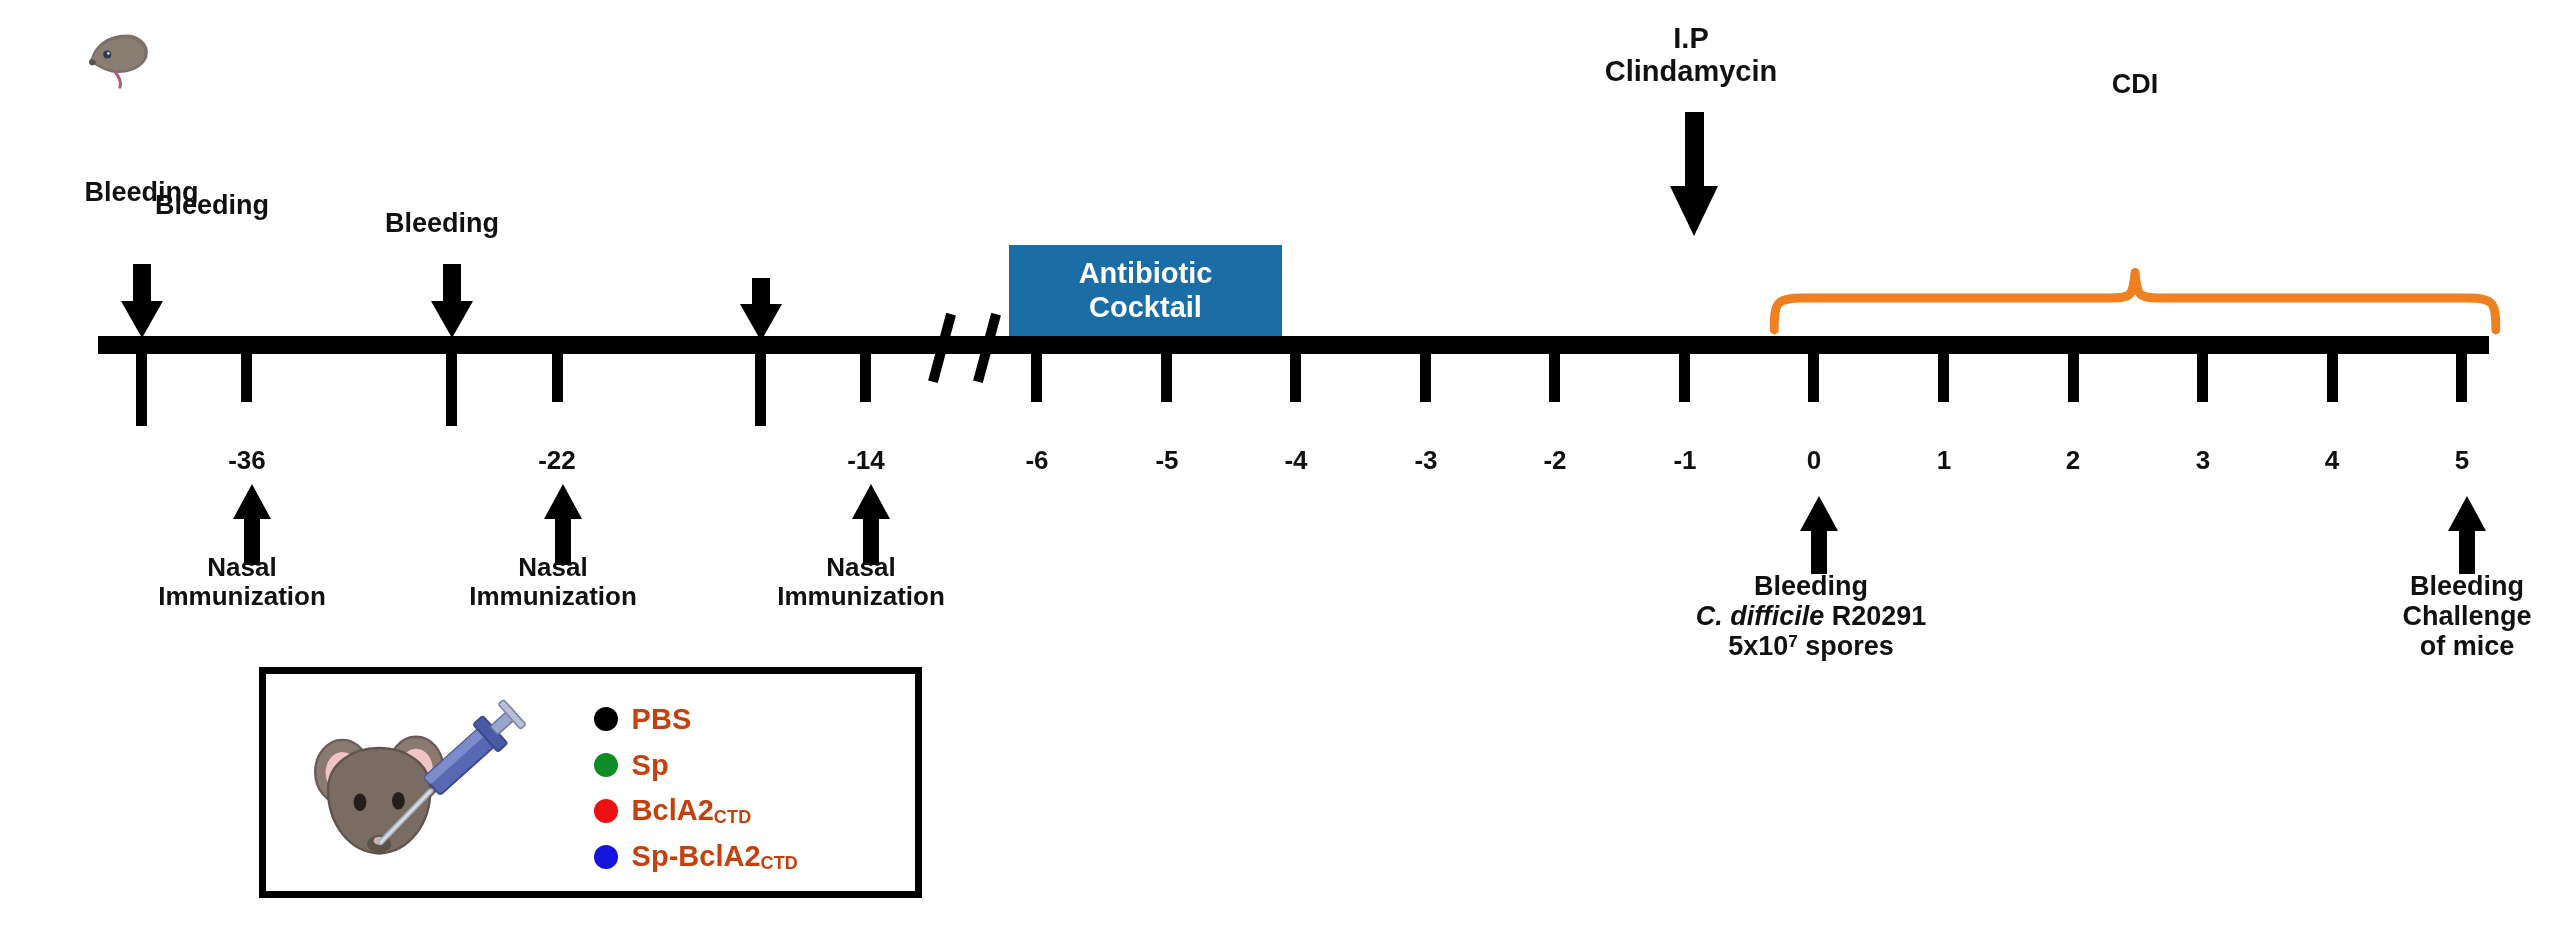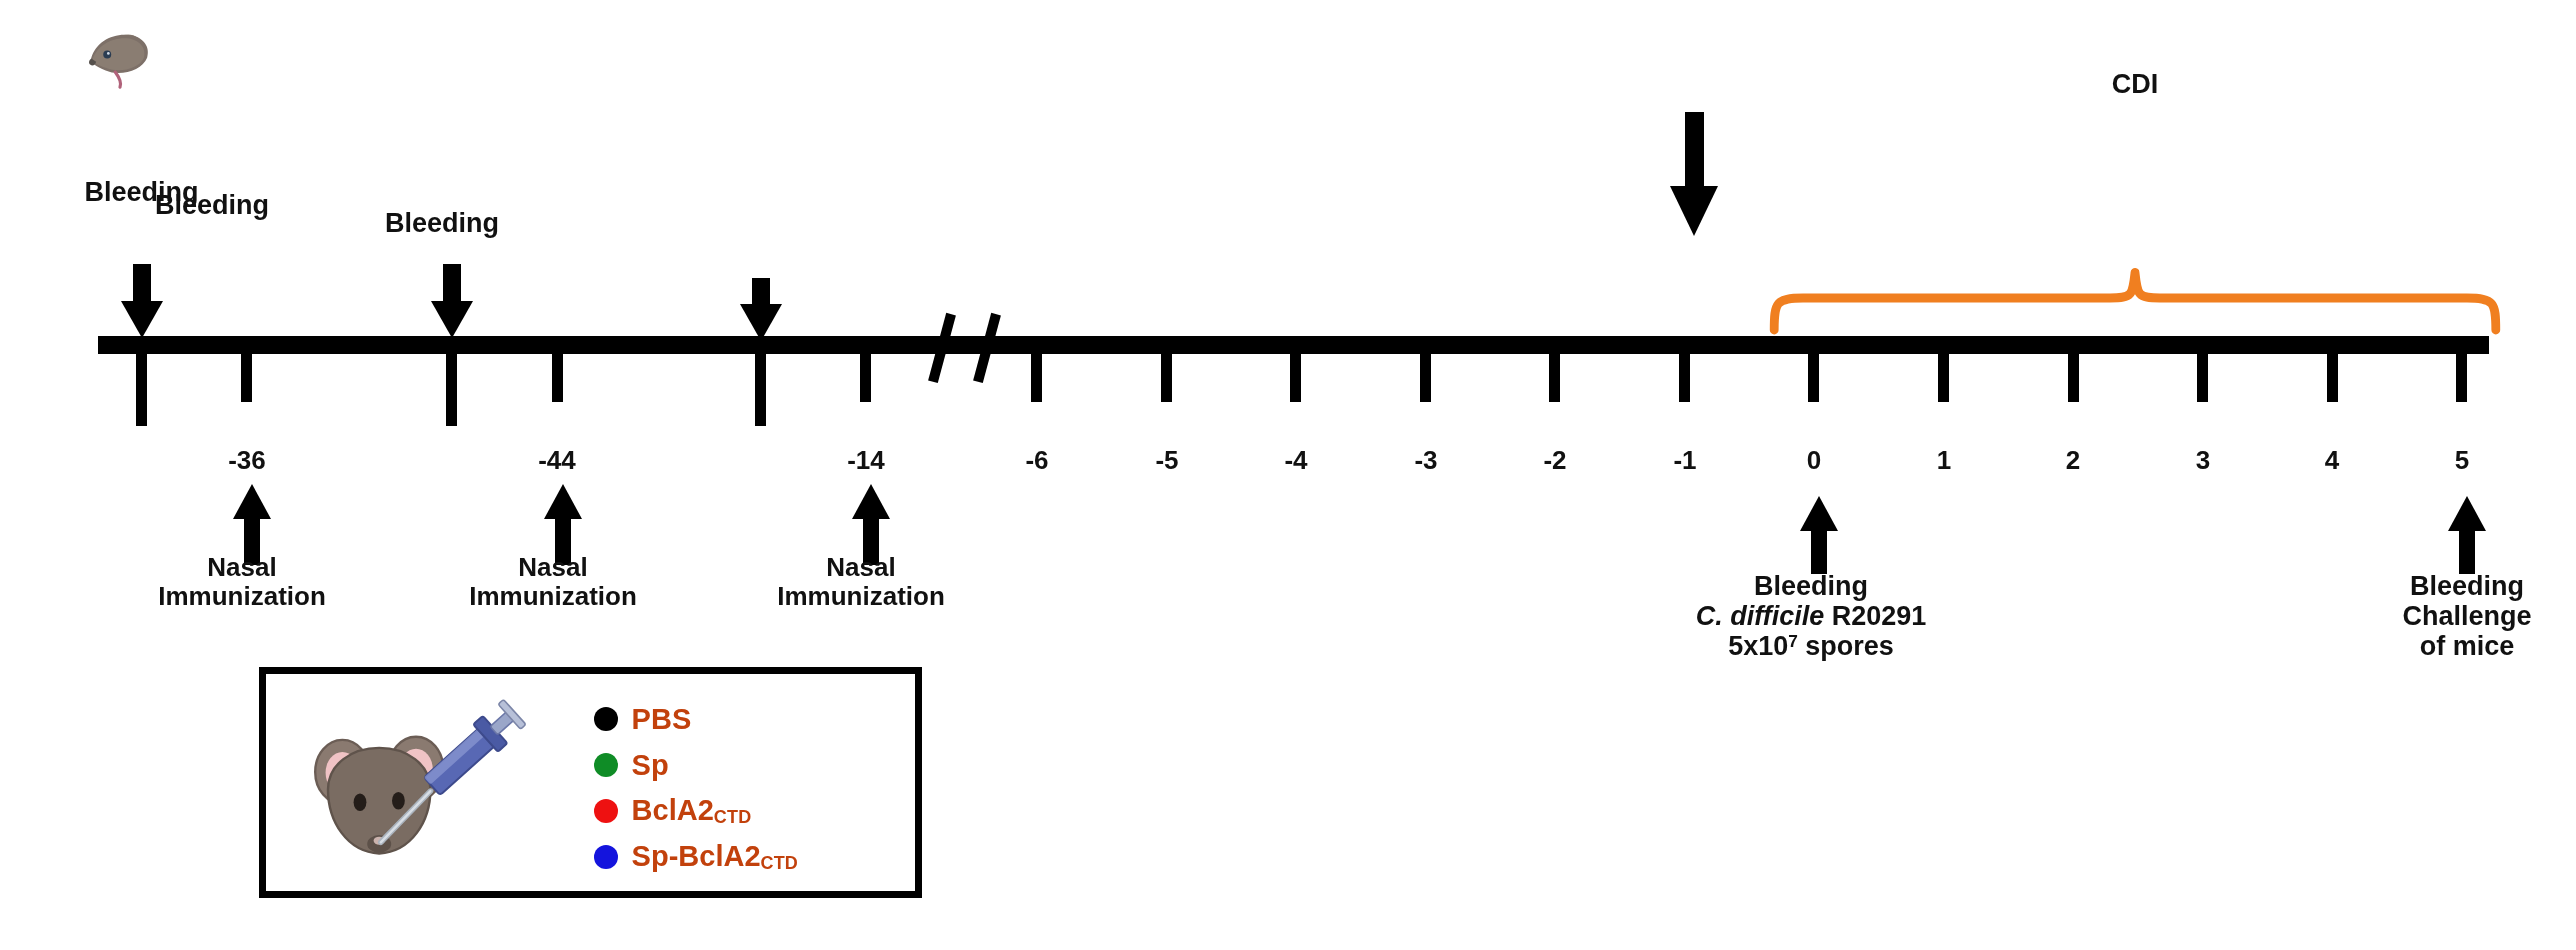--- a/index.html
+++ b/index.html
@@ -69,21 +69,21 @@
   <div class="brk" style="left:982px;"></div>
 
   <div class="tick long" style="left:136px;"></div>
   <div class="tick short" style="left:241px;"></div>
   <div class="tick long" style="left:446px;"></div>
   <div class="tick short" style="left:552px;"></div>
   <div class="tick long" style="left:755px;"></div>
   <div class="tick short" style="left:860px;"></div>
 
   <div class="daylbl" style="left:199px;">-36</div>
-  <div class="daylbl" style="left:509px;">-44</div>
+  <div class="daylbl" style="left:509px;">-22</div>
   <div class="daylbl" style="left:818px;">-14</div>
 
   <div class="tick short" style="left:1031px;"></div>
   <div class="tick short" style="left:1161px;"></div>
   <div class="tick short" style="left:1290px;"></div>
   <div class="tick short" style="left:1420px;"></div>
   <div class="tick short" style="left:1549px;"></div>
   <div class="tick short" style="left:1679px;"></div>
   <div class="tick short" style="left:1808px;"></div>
   <div class="tick short" style="left:1938px;"></div>
@@ -116,21 +116,31 @@
     <i style="height:37px;"></i>
       <b></b>
   </div>
 
   <div class="lbl f34 abs" style="left:322px;top:208px;width:240px;">Bleeding</div>
   <div class="darr" style="left:740px;top:278px;">
     <i style="height:25.6px;"></i>
       <b></b>
   </div>
 
-
+  <div id="abbox" class="abs">
+    <span>
+      <span>Antibiotic</span><br>
+      <span>Cocktail</span>
+    </span>
+  </div>
+
+  <div class="lbl f36 abs" style="left:1571px;top:22.4px;width:240px;">
+    <span>I.P</span><br>
+    <span>Clindamycin</span>
+  </div>
   <div class="darr" style="left:1670px;top:112px;">
     <i style="height:74px;width:19px;"></i>
     <b style="border-left-width:24px;border-right-width:24px;border-top-width:50px;"></b>
   </div>
 
   <div class="abs" style="left:1771px;top:138px;width:728px;height:200px;">
     <svg width="728" height="200" viewBox="0 0 910 250">
       <path d="M4 240 C4 206 6 200 40 200 L424 200 C452 200 452 196 455 168
                C458 196 458 200 486 200 L870 200 C904 200 906 206 906 240" fill="none" stroke="#F07F20" stroke-width="11" stroke-linecap="round" stroke-linejoin="round"></path>
     </svg>

